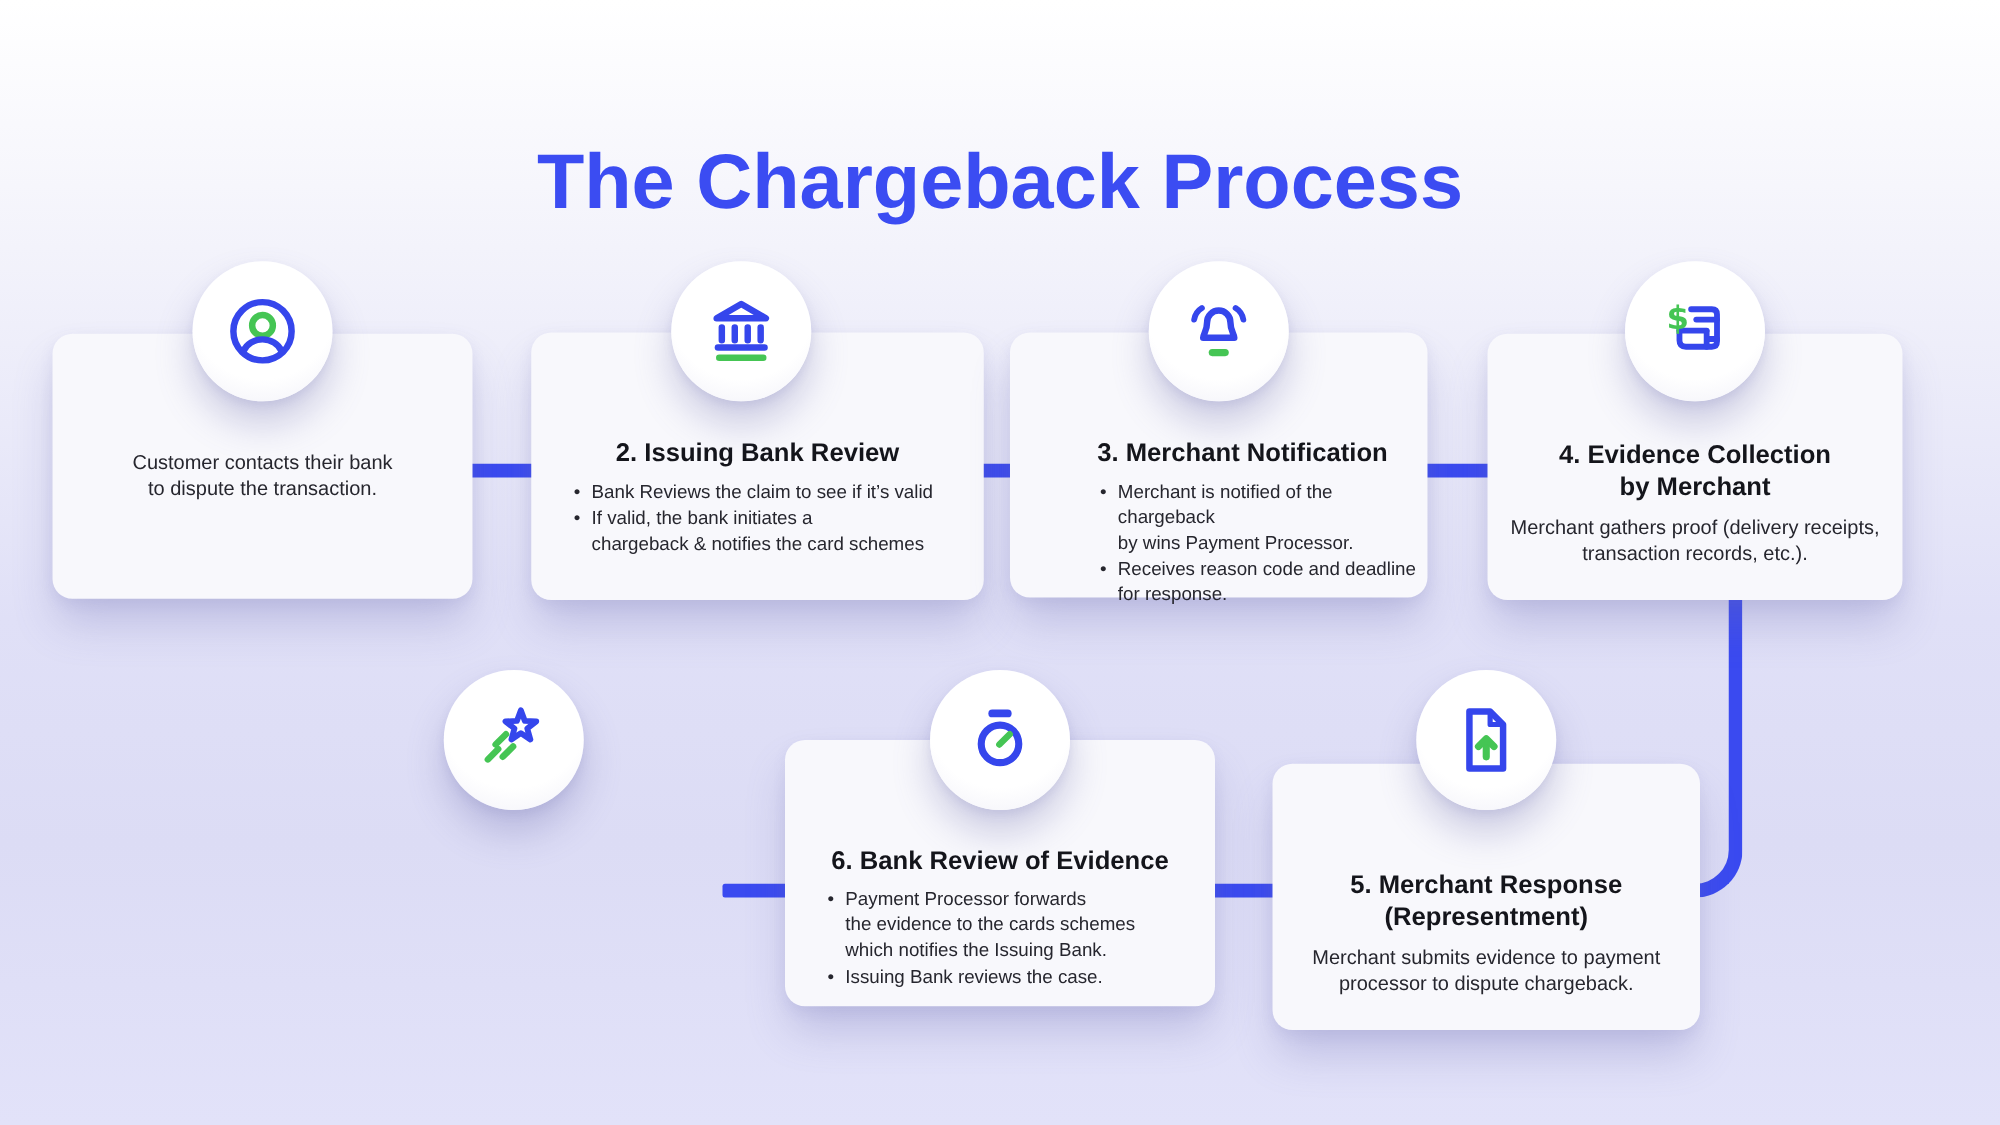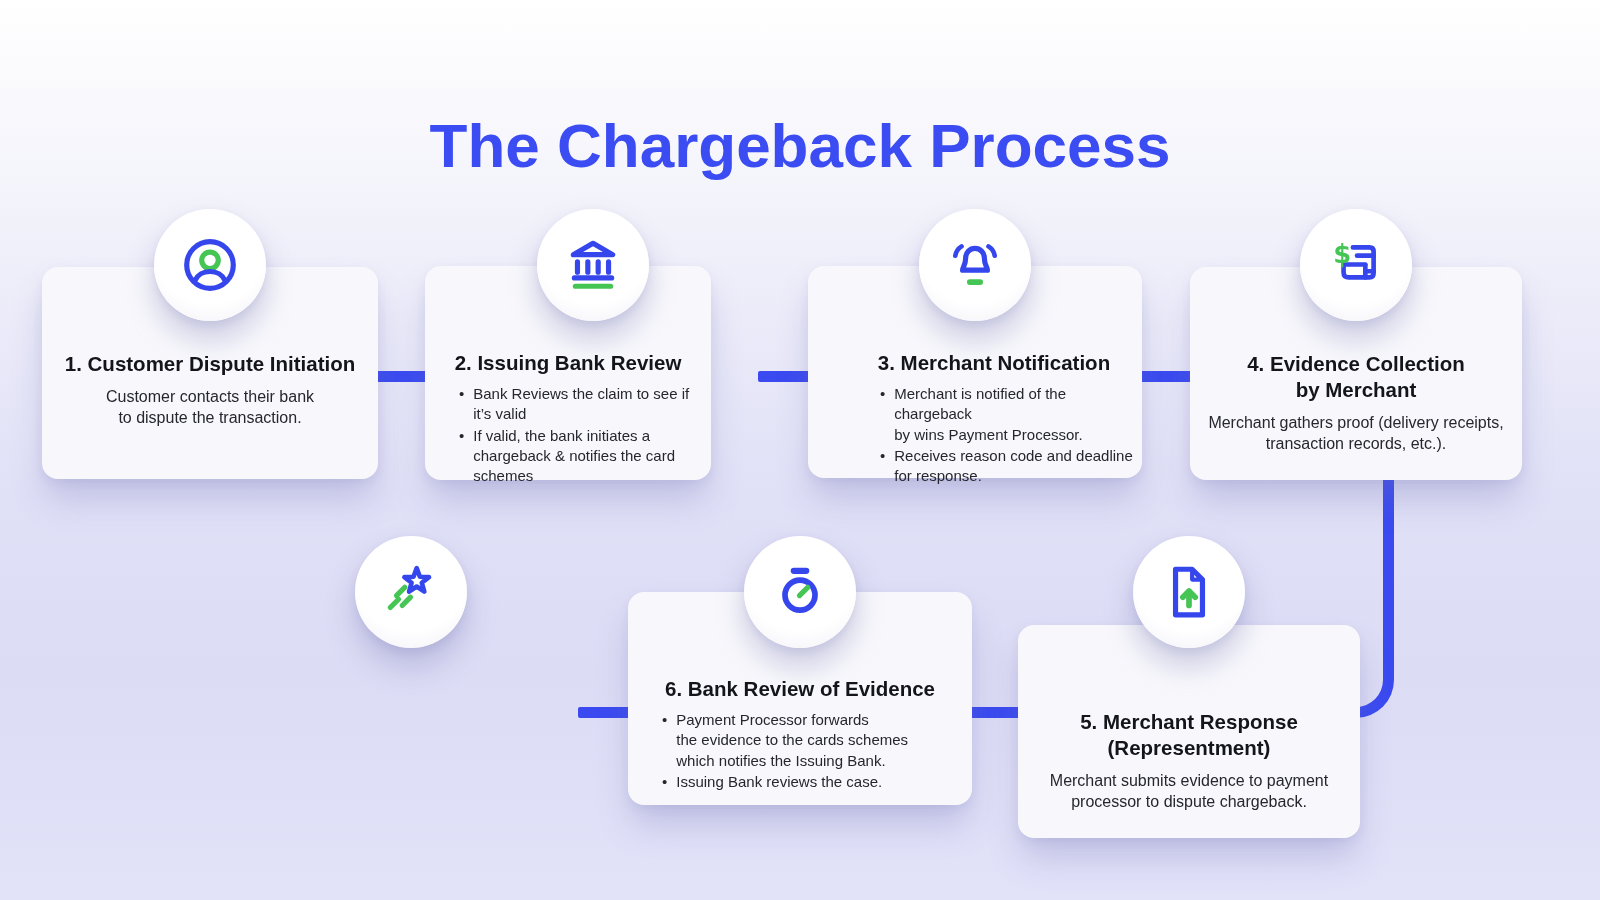--- a/index.html
+++ b/index.html
@@ -16,26 +16,26 @@
     color:#3b4cf2; letter-spacing:0px;
   }
 
   .card {
     position:absolute; box-sizing:border-box;
     background:#f8f8fc; border-radius:16px;
     box-shadow:0 22px 34px -4px rgba(110,110,178,0.30), 0 4px 10px rgba(110,110,178,0.10);
     padding-top:84px;
   }
   .card-1 { left:42px;   top:267px; width:336px; height:212px; }
-  .card-2 { left:425px;  top:266px; width:286px; height:214px; }
+  .card-2 { left:425px;  top:266px; width:362px; height:214px; }
   .card-3 { left:808px;  top:266px; width:334px; height:212px;padding-left:38px; }
   .card-4 { left:1190px; top:267px; width:332px; height:213px; }
   .card-7 { left:240px;  top:592px; width:342px; height:213px; }
   .card-6 { left:628px;  top:592px; width:344px; height:213px; }
-  .card-5 { left:1018px; top:625px; width:342px; height:213px; }
+  .card-5 { left:1018px; top:611px; width:342px; height:213px; }
 
   .badge {
     position:absolute; width:112px; height:112px; border-radius:50%;
     background:radial-gradient(circle at 50% 32%, #ffffff 62%, #f0f0f8 100%);
     box-shadow:0 18px 30px rgba(108,108,175,0.32), 0 4px 8px rgba(108,108,175,0.12);
     display:flex; align-items:center; justify-content:center;
   }
   .badge-1 { left:154px;  top:209px; }
   .badge-2 { left:537px;  top:209px; }
   .badge-3 { left:919px;  top:209px; }
@@ -86,21 +86,20 @@
   <div class="connector conn-1-2"></div>
   <div class="connector conn-2-3"></div>
   <div class="connector conn-3-4"></div>
 
   <div class="conn-4-5-elbow"></div>
 
   <div class="connector conn-7-6"></div>
   <div class="connector conn-6-5"></div>
 
   <div class="card card-1">
-    <h2 class="step-heading">1. Customer Dispute Initiation</h2>
     <p class="step-body">Customer contacts their bank
 to dispute the transaction.</p>
   </div>
   <div class="badge badge-1">
     <svg width="58" height="58" viewBox="0 0 56 56" fill="none">
       <circle cx="28" cy="28" r="22.5" stroke="#3546ec" stroke-width="5"></circle>
       <circle cx="28" cy="23.5" r="8" stroke="#45c554" stroke-width="5"></circle>
       <path d="M13.5 43 a15.5 13.5 0 0 1 29 0" stroke="#3546ec" stroke-width="5" stroke-linecap="round"></path>
     </svg>
   </div>

